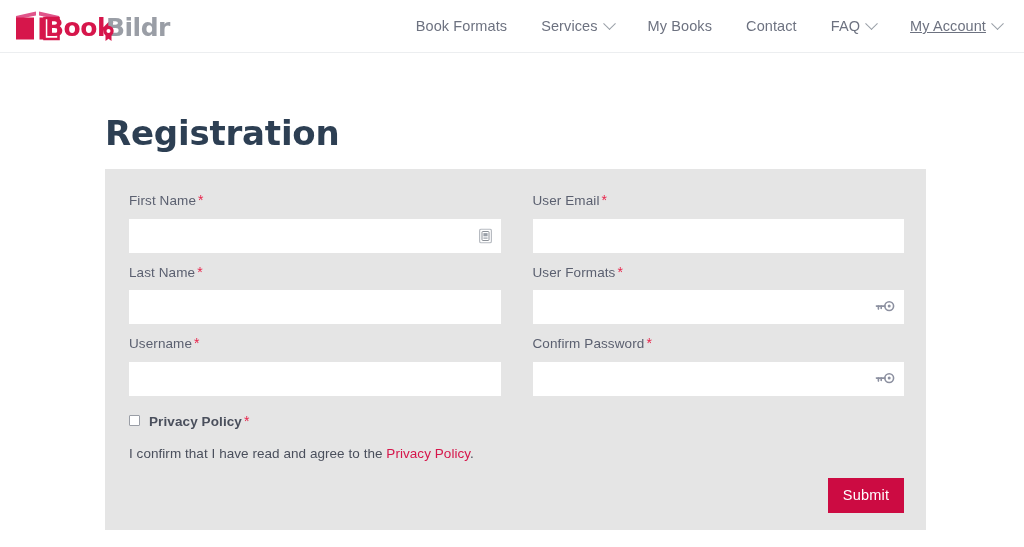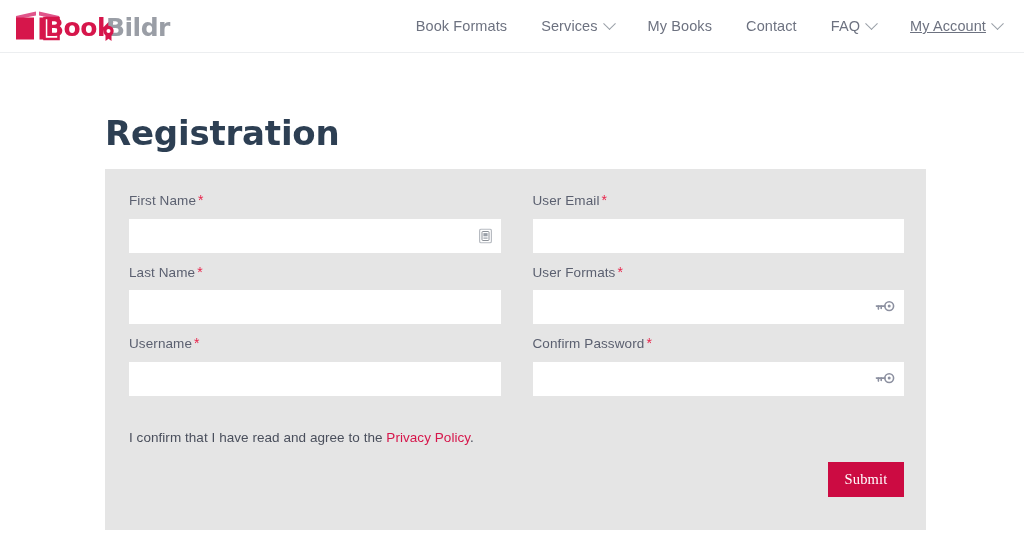--- a/index.html
+++ b/index.html
@@ -191,21 +191,21 @@
   .submit-row {
     display: flex;
     justify-content: flex-end;
     padding: 17px 22px 0 0;
   }
 
   .submit-button {
     background: #cc0b42;
     color: #ffffff;
     border: none;
-    font-family: Liberation Serif, serif;
+    font-family: Liberation Sans, sans-serif;
     font-size: 14.5px;
     width: 76px;
     height: 35px;
     cursor: pointer;
     letter-spacing: .2px;
   }
 </style>
 </head>
 <body>
 
@@ -346,20 +346,24 @@
               <path d="M3.4 5.6 L3.4 8.6" stroke="#8c90a0" stroke-width="1.6" stroke-linecap="round"></path>
               <path d="M6.2 5.6 L6.2 8.0" stroke="#8c90a0" stroke-width="1.6" stroke-linecap="round"></path>
             </svg>
           </span>
         </div>
       </div>
 
     </div>
 
     <div class="privacy-block">
+      <div class="privacy-check-row">
+        <span class="checkbox"></span>
+        <span class="privacy-label"><span>Privacy Policy</span><span class="req">*</span></span>
+      </div>
       <div class="privacy-text"><span>I confirm that I have read and agree to the </span><a class="privacy-link">Privacy Policy</a><span>.</span></div>
     </div>
 
     <div class="submit-row">
       <button class="submit-button">Submit</button>
     </div>
 
   </section>
 </main>
 

